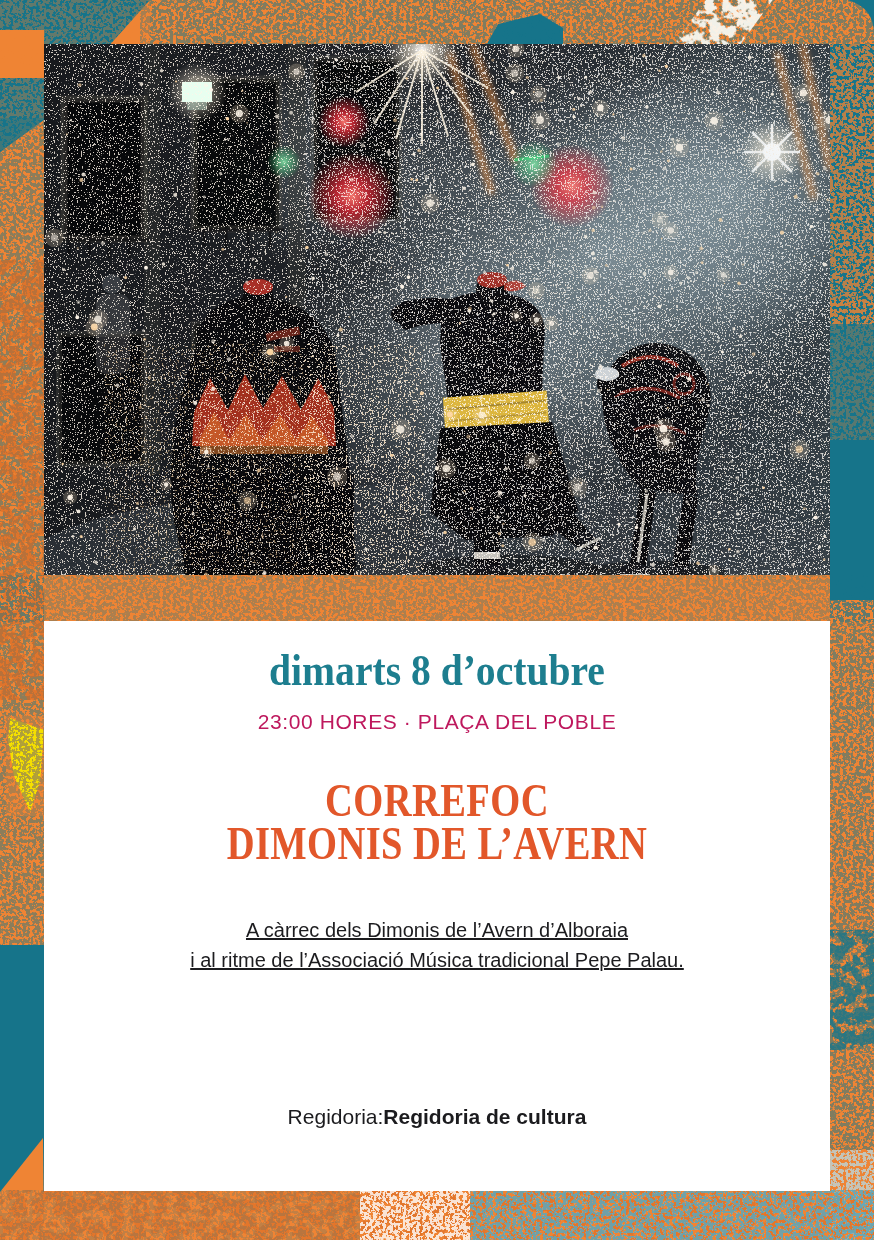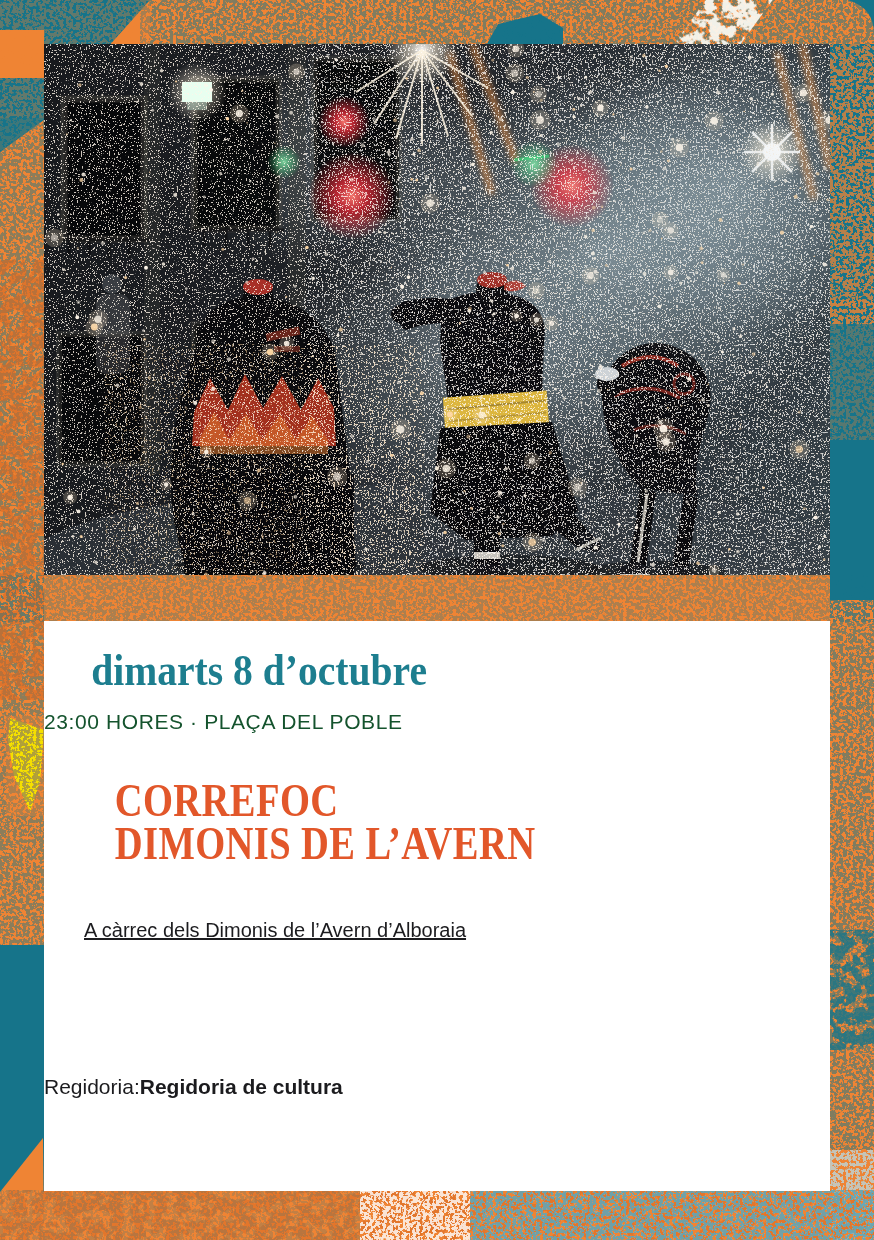--- a/index.html
+++ b/index.html
@@ -12,32 +12,32 @@
   
   .o{fill:var(--bg-orange,#ef8434);}
   .t{fill:var(--bg-teal,#16748a);}
   .gy{fill:var(--accent-yellow,#f5df00);}
   
   .photo{position:absolute;left:44px;top:44px;width:786px;height:531px;overflow:hidden;background:#14171b;}
   .photo svg{display:block;width:100%;height:100%;}
   
   .card{
     position:absolute;left:44px;top:621px;width:786px;height:570px;
-    background:var(--card-white,#ffffff);
+    background:var(--card-white,#ffffff);text-align:center;
   }
   .date{
     margin-top:26px;
     font-family:"Liberation Serif","DejaVu Serif",serif;
     font-weight:700;font-size:45px;line-height:1.06;
     color:var(--date-teal,#1d7e8f);
     transform:scaleX(.88);
   }
   .time{
     margin-top:14px;font-size:21px;font-weight:500;letter-spacing:.6px;
-    color:#14532d;line-height:1.25;
+    color:#be185d;line-height:1.25;
   }
   .title{
     margin-top:44px;
     font-family:"Liberation Serif","DejaVu Serif",serif;
     font-weight:700;font-size:47px;line-height:.92;letter-spacing:.5px;
     color:var(--title-orange,#e2572a);
     transform:scaleX(.82);
   }
   .desc{
     margin:50px 40px 0 40px;font-size:20px;line-height:1.5;color:#1c1c1f;text-decoration:underline;
@@ -801,19 +801,20 @@
 
   <div class="card">
     <div class="date">dimarts 8 d’octubre</div>
     <div class="time">23:00 HORES · PLAÇA DEL POBLE</div>
     <div class="title">
       <div>CORREFOC</div>
       <div>DIMONIS DE L’AVERN</div>
     </div>
     <p class="desc">
       <span>A càrrec dels Dimonis de l’Avern d’Alboraia</span><br>
+      <span>i al ritme de l’Associació Música tradicional Pepe Palau.</span>
     </p>
     <div class="org">
       <span>Regidoria:</span><span class="org-name">Regidoria de cultura</span>
     </div>
   </div>
 
 </div>
 
 </body></html>

